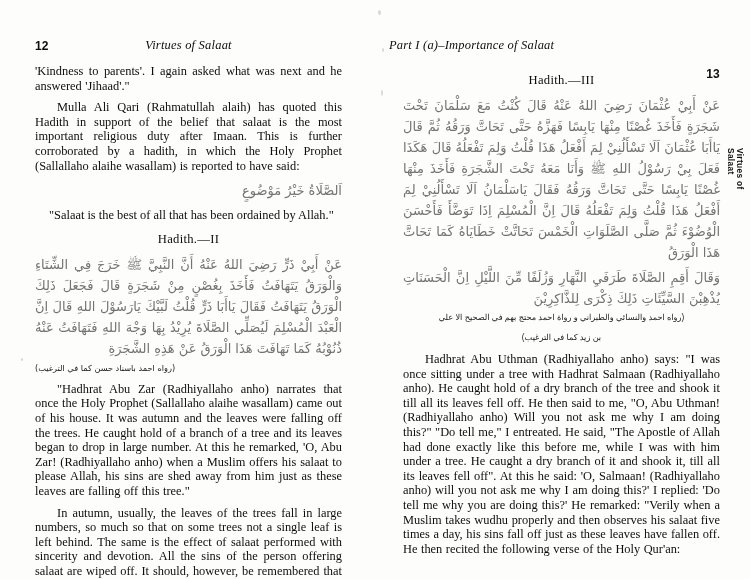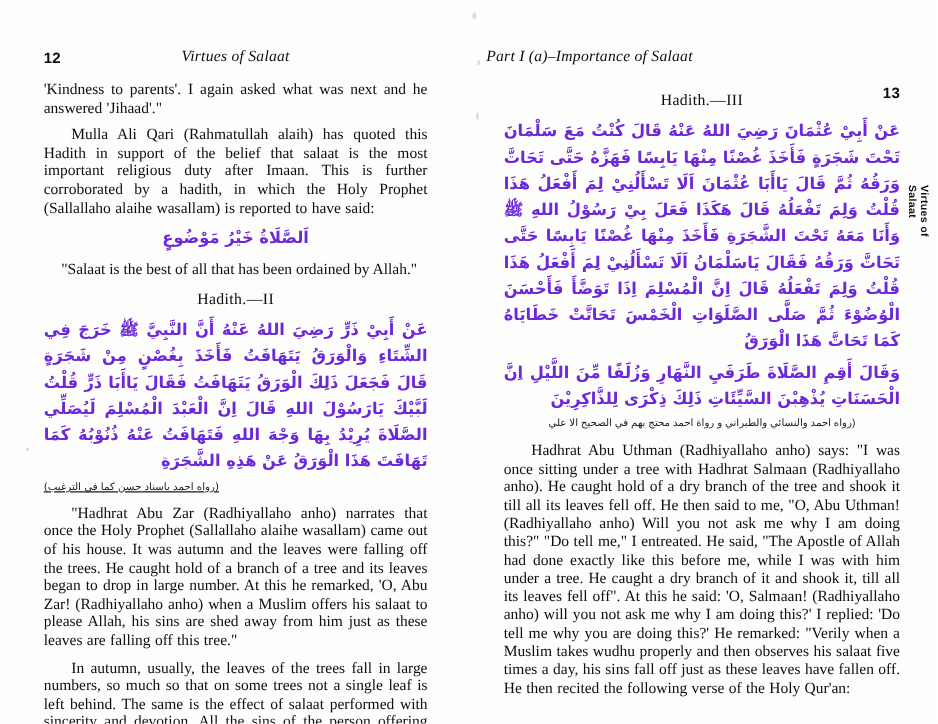--- a/index.html
+++ b/index.html
@@ -89,42 +89,41 @@
   }
 
   
   .arabic {
     direction: rtl;
     text-align: justify;
     font-family: "DejaVu Sans", sans-serif;
     font-size: 13px;
     line-height: 21px;
     margin: 4px 0 3px 0;
-    font-weight: 700;
-    color: #6d28d9;
-  }
-  .arabic.center { text-align: center; }
+    font-weight: 400;
+    color: #737373;
+  }
+  .arabic.center { }
   .arabic-tiny {
     direction: rtl;
     text-align: center;
     font-family: Liberation Sans, sans-serif;
     font-size: 8.2px;
     line-height: 12px;
     margin: 2px 0 8px 0;
     color: #1a1a1a;
   }
   .arabic-ref {
     direction: rtl;
     text-align: left;
     font-family: "DejaVu Sans", sans-serif;
     font-size: 8.2px;
     line-height: 12px;
     margin: 1px 34px 8px 0;
     color: #1a1a1a;
-    text-decoration: underline;
   }
 
   
   .side-title {
     position: absolute;
     right: 6px;
     top: 148px;
     font-family: "Liberation Sans", sans-serif;
     font-size: 8.4px;
     font-weight: 700;
@@ -182,20 +181,21 @@
     <span class="folio">13</span>
   </div>
 
   <div class="hadith-head">Hadith.—III</div>
 
   <div class="arabic">عَنْ أَبِيْ عُثْمَانَ رَضِيَ اللهُ عَنْهُ قَالَ كُنْتُ مَعَ سَلْمَانَ تَحْتَ شَجَرَةٍ فَأَخَذَ غُصْنًا مِنْهَا يَابِسًا فَهَزَّهُ حَتَّى تَحَاتَّ وَرَقُهُ ثُمَّ قَالَ يَاأَبَا عُثْمَانَ اَلَا تَسْأَلُنِيْ لِمَ أَفْعَلُ هَذَا قُلْتُ وَلِمَ تَفْعَلُهُ قَالَ هَكَذَا فَعَلَ بِيْ رَسُوْلُ اللهِ ﷺ وَأَنَا مَعَهُ تَحْتَ الشَّجَرَةِ فَأَخَذَ مِنْهَا غُصْنًا يَابِسًا حَتَّى تَحَاتَّ وَرَقُهُ فَقَالَ يَاسَلْمَانُ اَلَا تَسْأَلُنِيْ لِمَ أَفْعَلُ هَذَا قُلْتُ وَلِمَ تَفْعَلُهُ قَالَ اِنَّ الْمُسْلِمَ اِذَا تَوَضَّأَ فَأَحْسَنَ الْوُضُوْءَ ثُمَّ صَلَّى الصَّلَوَاتِ الْخَمْسَ تَحَاتَّتْ خَطَايَاهُ كَمَا تَحَاتَّ هَذَا الْوَرَقُ</div>
 
   <div class="arabic">وَقَالَ أَقِمِ الصَّلَاةَ طَرَفَيِ النَّهَارِ وَزُلَفًا مِّنَ اللَّيْلِ اِنَّ الْحَسَنَاتِ يُذْهِبْنَ السَّيِّئَاتِ ذَلِكَ ذِكْرَى لِلذَّاكِرِيْنَ</div>
 
   <div class="arabic-tiny">(رواه احمد والنسائي والطبراني و رواة احمد محتج بهم في الصحيح الا علي</div>
+  <div class="arabic-tiny">بن زيد كما في الترغيب)</div>
 
   <p class="para indent">Hadhrat Abu Uthman (Radhiyallaho anho) says: "I was once sitting under a tree with Hadhrat Salmaan (Radhiyallaho anho). He caught hold of a dry branch of the tree and shook it till all its leaves fell off. He then said to me, "O, Abu Uthman! (Radhiyallaho anho) Will you not ask me why I am doing this?" "Do tell me," I entreated. He said, "The Apostle of Allah had done exactly like this before me, while I was with him under a tree. He caught a dry branch of it and shook it, till all its leaves fell off". At this he said: 'O, Salmaan! (Radhiyallaho anho) will you not ask me why I am doing this?' I replied: 'Do tell me why you are doing this?' He remarked: "Verily when a Muslim takes wudhu properly and then observes his salaat five times a day, his sins fall off just as these leaves have fallen off. He then recited the following verse of the Holy Qur'an:</p>
 
 </div>
 
 <div class="side-title">Virtues of
 Salaat</div>
 
 <span class="speck" style="left:378px;top:10px;width:3px;height:5px;"></span>
 <span class="speck" style="left:382px;top:48px;width:2px;height:4px;"></span>

